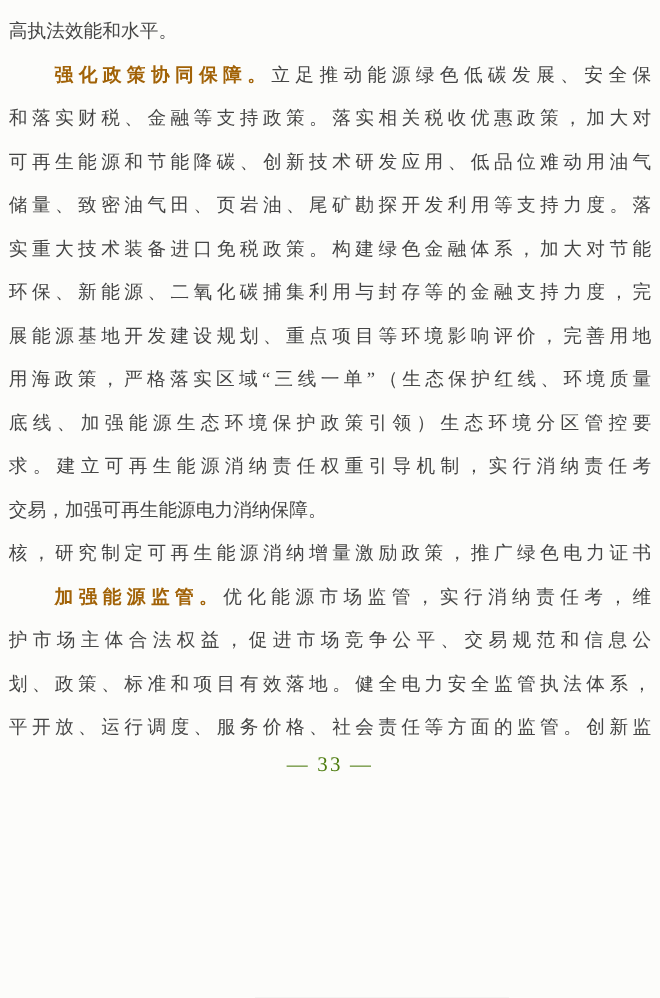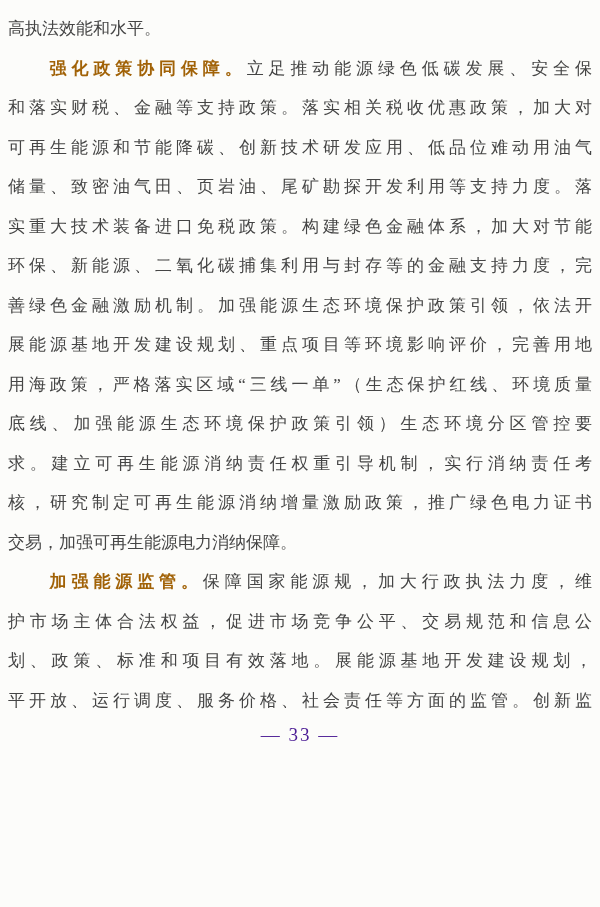--- a/index.html
+++ b/index.html
@@ -42,41 +42,40 @@
   .b {
     font-weight: 700;
     color: #a16207;
   }
   .pagenum {
     margin-top: 1px;
     text-align: center;
     font-size: 19px;
     line-height: 28px;
     letter-spacing: 2px;
-    color: #4c1d95;
+    color: #4d7c0f;
   }
 </style>
 </head>
 <body>
 
 <div class="page">
   <div class="text-block">
       <div class="line"><span>高执法效能和水平。</span></div>
       <div class="line just ind"><span class="b">强化政策协同保障。</span><span>立足推动能源绿色低碳发展、安全保</span></div>
       <div class="line just"><span>和落实财税、金融等支持政策。落实相关税收优惠政策，加大对</span></div>
       <div class="line just"><span>可再生能源和节能降碳、创新技术研发应用、低品位难动用油气</span></div>
       <div class="line just"><span>储量、致密油气田、页岩油、尾矿勘探开发利用等支持力度。落</span></div>
       <div class="line just"><span>实重大技术装备进口免税政策。构建绿色金融体系，加大对节能</span></div>
       <div class="line just"><span>环保、新能源、二氧化碳捕集利用与封存等的金融支持力度，完</span></div>
-      <div class="line just"><span>善绿色金融激励机制。加强能源生态环境保护政策引领，依法开</span></div>
       <div class="line just"><span>展能源基地开发建设规划、重点项目等环境影响评价，完善用地</span></div>
       <div class="line just"><span>用海政策，严格落实区域“三线一单”（生态保护红线、环境质量</span></div>
       <div class="line just"><span>底线、加强能源生态环境保护政策引领）生态环境分区管控要</span></div>
       <div class="line just"><span>求。建立可再生能源消纳责任权重引导机制，实行消纳责任考</span></div>
+      <div class="line"><span>交易，加强可再生能源电力消纳保障。</span></div>
       <div class="line just"><span>核，研究制定可再生能源消纳增量激励政策，推广绿色电力证书</span></div>
-      <div class="line"><span>交易，加强可再生能源电力消纳保障。</span></div>
-      <div class="line just ind"><span class="b">加强能源监管。</span><span>保障国家能源规，加大行政执法力度，维</span></div>
+      <div class="line just ind"><span class="b">加强能源监管。</span><span>优化能源市场监管，实行消纳责任考，维</span></div>
       <div class="line just"><span>护市场主体合法权益，促进市场竞争公平、交易规范和信息公</span></div>
-      <div class="line just"><span>划、政策、标准和项目有效落地。展能源基地开发建设规划，</span></div>
+      <div class="line just"><span>划、政策、标准和项目有效落地。健全电力安全监管执法体系，</span></div>
       <div class="line just"><span>平开放、运行调度、服务价格、社会责任等方面的监管。创新监</span></div>
     </div>
   <div class="pagenum">— 33 —</div>
 </div>
 
 </body></html>

